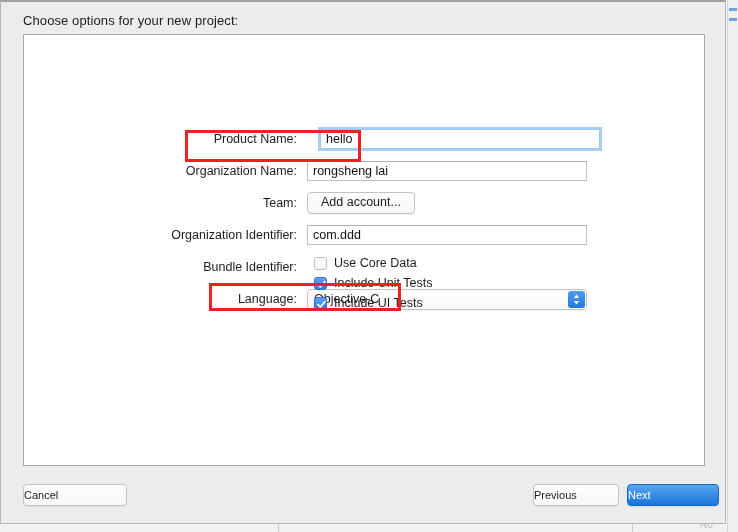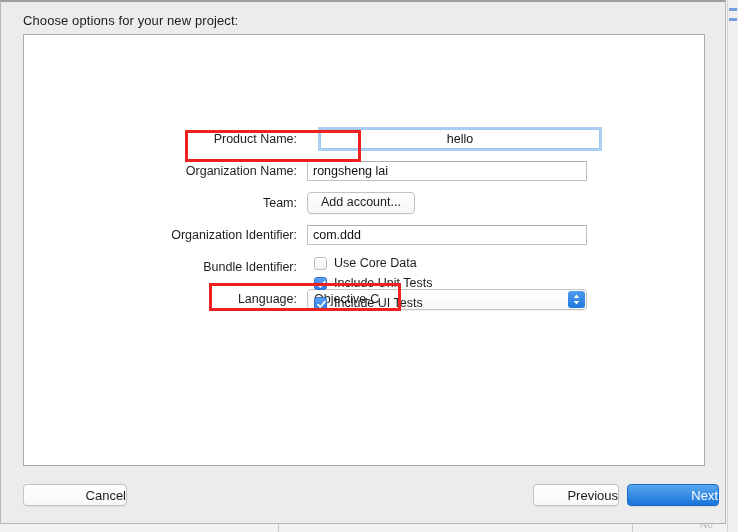--- a/index.html
+++ b/index.html
@@ -129,21 +129,20 @@
   }
   
   .text-field.focused {
     border: 1px solid #9cc7ef;
     box-shadow: 0 0 0 2px #a9d0f2;
     outline: none;
   }
   .field-wrap-focus {
     padding: 15px;
     margin: -2px;
-    text-align: center;
   }
 
   .static-text {
     font-size: 12.5px;
     color: #a3a3a3;
     line-height: 20px;
     white-space: nowrap;
   }
 
   
@@ -256,23 +255,23 @@
     position: absolute;
     left: 0;
     right: 0;
     bottom: 0;
     height: 58px;
   }
   .bar-button {
     position: absolute;
     height: 22px;
     line-height: 21px;
-    text-align: right;
+    text-align: left;
     border-radius: 4px;
-    font-size: 13px;
+    font-size: 11px;
     box-sizing: border-box;
     white-space: nowrap;
   }
   .bar-button.plain {
     background: linear-gradient(#ffffff, #f7f7f7);
     border: 1px solid #c3c3c3;
     color: #1d1d1d;
     box-shadow: 0 1px 0 rgba(0,0,0,.05);
   }
   .bar-button.default {

